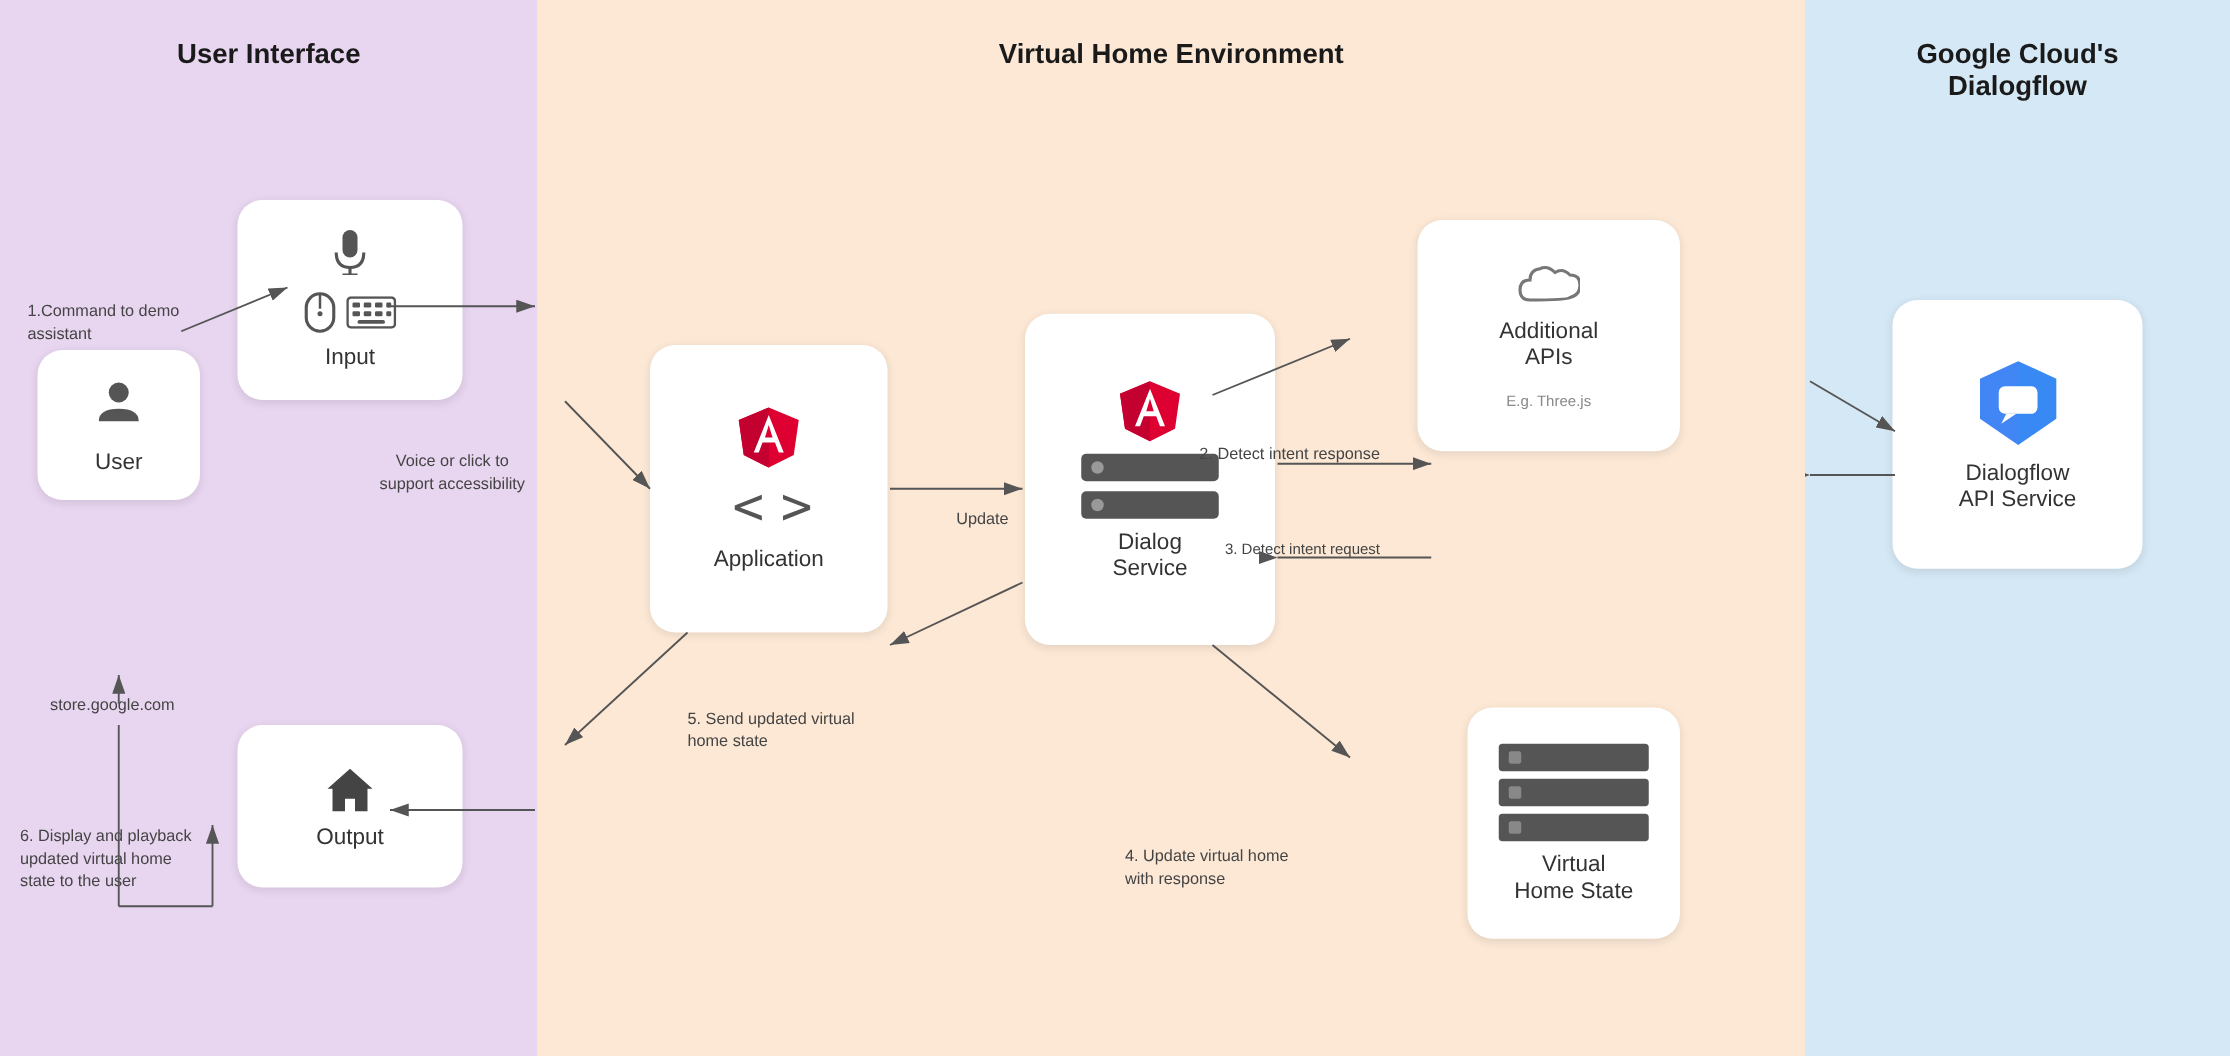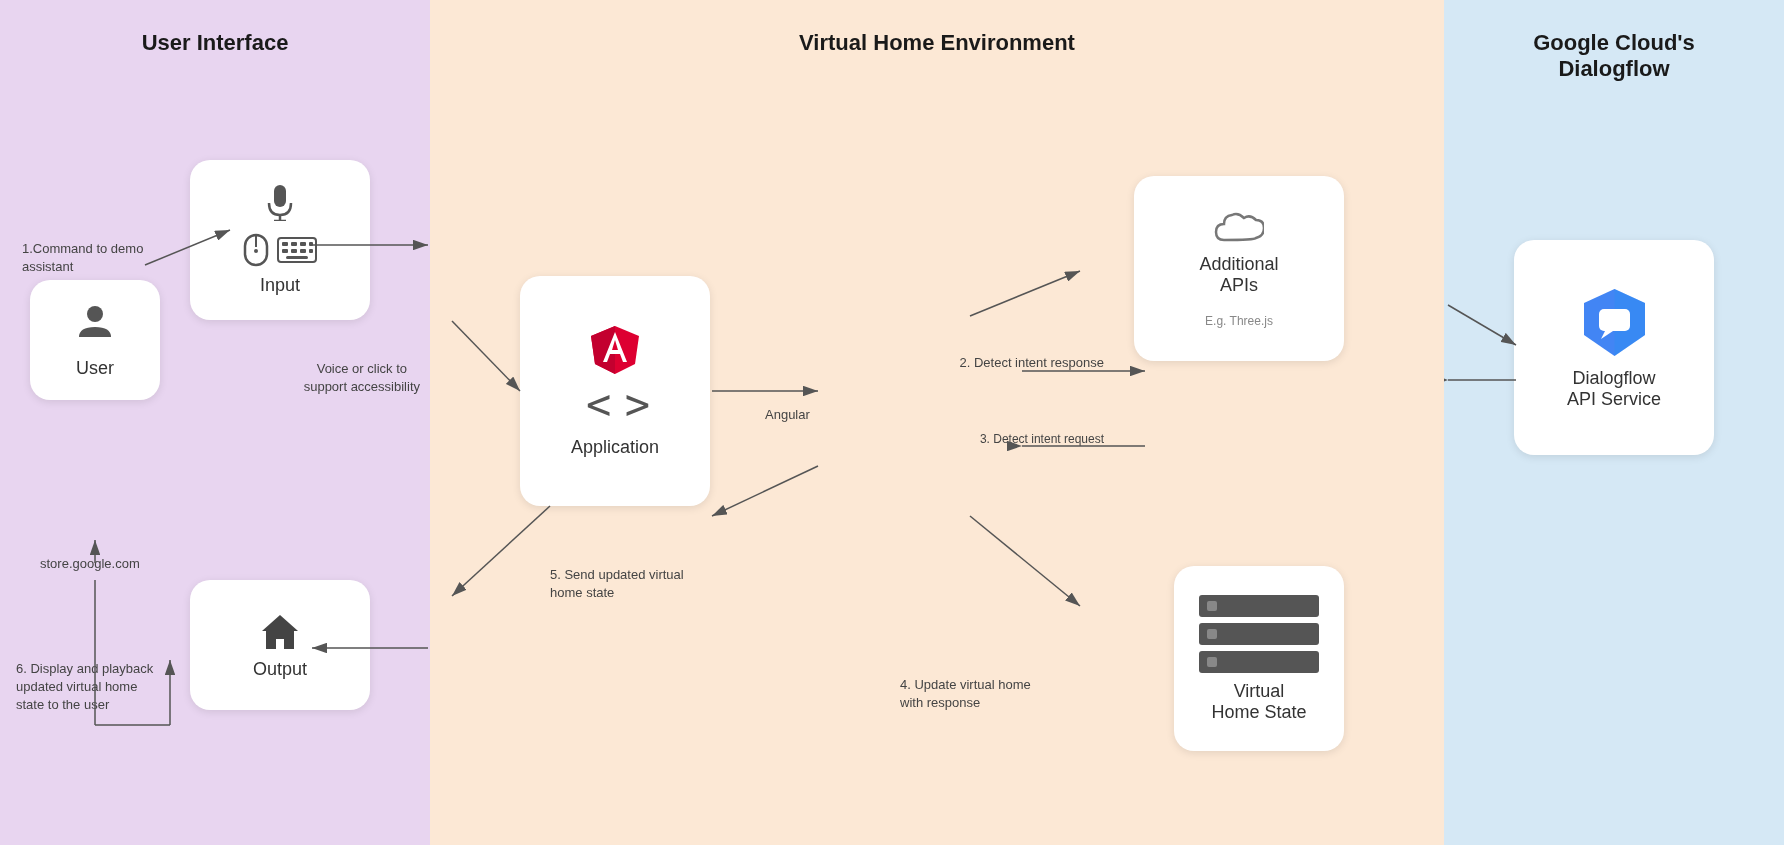--- a/index.html
+++ b/index.html
@@ -328,20 +328,36 @@
         <polygon points="26,8 14,38 18,38 21,30 31,30 34,38 38,38 Z" fill="white"></polygon>
         <polygon points="26,16 23,26 29,26 Z" fill="#DD0031"></polygon>
       </svg>
 
       <div style="font-size:42px; font-weight:300; color:#555; font-family:monospace; letter-spacing:-6px; margin-top:4px;">
         &lt; &gt;
       </div>
       <div class="card-label">Application</div>
     </div>
 
+    <div class="card dialog-card" style="left: 370px; top: 175px; width:200px; height:265px; padding:16px;">
+
+      <svg width="52" height="52" viewBox="0 0 52 52">
+        <polygon points="26,2 50,12 46,40 26,50 6,40 2,12" fill="#DD0031"></polygon>
+        <polygon points="26,2 26,50 6,40 2,12" fill="#C3002F"></polygon>
+        <polygon points="26,8 14,38 18,38 21,30 31,30 34,38 38,38 Z" fill="white"></polygon>
+        <polygon points="26,16 23,26 29,26 Z" fill="#DD0031"></polygon>
+      </svg>
+
+      <div class="server-rows">
+        <div class="server-row"></div>
+        <div class="server-row"></div>
+      </div>
+      <div class="card-label" style="white-space:pre-line; text-align:center;">Dialog
+Service</div>
+    </div>
 
     <div class="card apis-card" style="right: 80px; top: 100px; width:210px; height:185px; padding:0;">
 
       <svg width="50" height="36" viewBox="0 0 50 36">
         <path d="M10 30 Q2 30 2 22 Q2 14 10 14 Q10 6 18 5 Q24 2 30 8 Q36 4 42 10 Q50 10 50 18 Q50 26 42 28 Q40 30 10 30 Z" fill="none" stroke="#777" stroke-width="2.5"></path>
       </svg>
       <div class="card-label" style="white-space:pre-line; text-align:center;">Additional
 APIs</div>
       <div style="font-size:12px; color:#888; margin-top:18px;">E.g. Three.js</div>
     </div>
@@ -350,21 +366,21 @@
 
       <div class="db-rows">
         <div class="db-row"></div>
         <div class="db-row"></div>
         <div class="db-row"></div>
       </div>
       <div class="card-label" style="white-space:pre-line; text-align:center;">Virtual
 Home State</div>
     </div>
 
-    <div class="label-text" style="left: 315px; top: 330px; font-size:13px;">Angular</div>
+    <div class="label-text" style="left: 315px; top: 330px; font-size:13px;">Update</div>
 
     <div class="label-text" style="left: 100px; top: 490px; font-size:13px; white-space:pre-line;">5. Send updated virtual
 home state</div>
 
     <div class="label-text" style="left: 450px; top: 600px; font-size:13px; white-space:pre-line;">4. Update virtual home
 with response</div>
 
     <div class="label-text" style="right: 320px; top: 278px; font-size:13px;">2. Detect intent response</div>
 
     <div class="label-text" style="right: 320px; top: 355px; font-size:12px;">3. Detect intent request</div>

